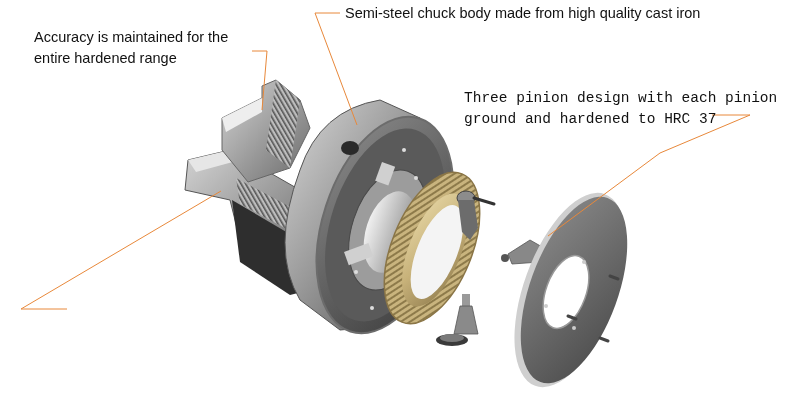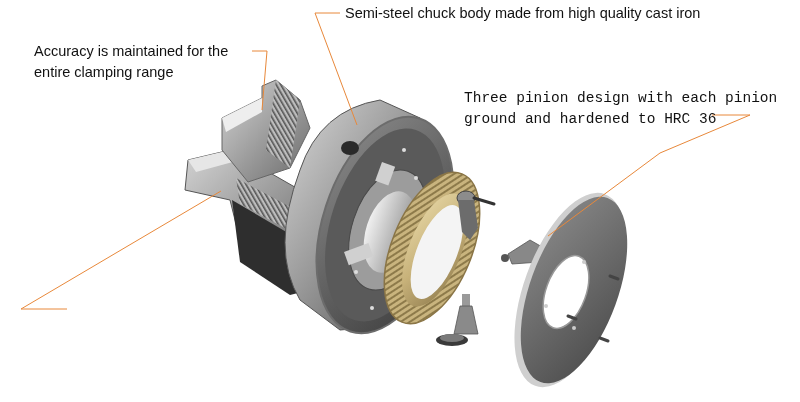--- a/index.html
+++ b/index.html
@@ -131,24 +131,24 @@
       <polyline points="252,51 267,51 262,110"></polyline>
       <polyline points="712,115 750,115 660,153 548,236"></polyline>
       <polyline points="67,309 21,309 221,191"></polyline>
     </g>
   </svg>
 
   <div class="label" style="left:345px; top:3px;">
     <span>Semi-steel chuck body made from high quality cast iron</span>
   </div>
 
-  <div class="label" style="left:34px; top:41px;">
+  <div class="label" style="left:34px; top:27px;">
     <span>Accuracy is maintained for the</span>
-    <span>entire clamping range</span>
+    <span>entire hardened range</span>
   </div>
 
   <div class="label" style="left:464px; top:88px;font-family:Liberation Mono, monospace;">
     <span>Three pinion design with each pinion</span>
-    <span>ground and hardened to HRC 36</span>
+    <span>ground and hardened to HRC 37</span>
   </div>
 
 
 </div>
 
 </body></html>

